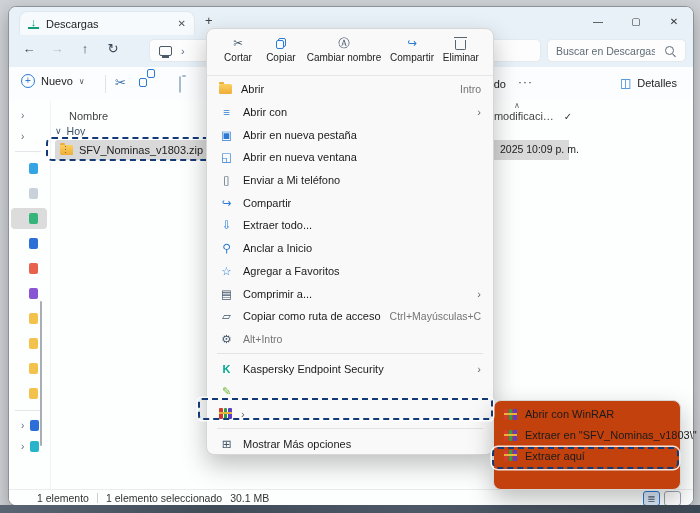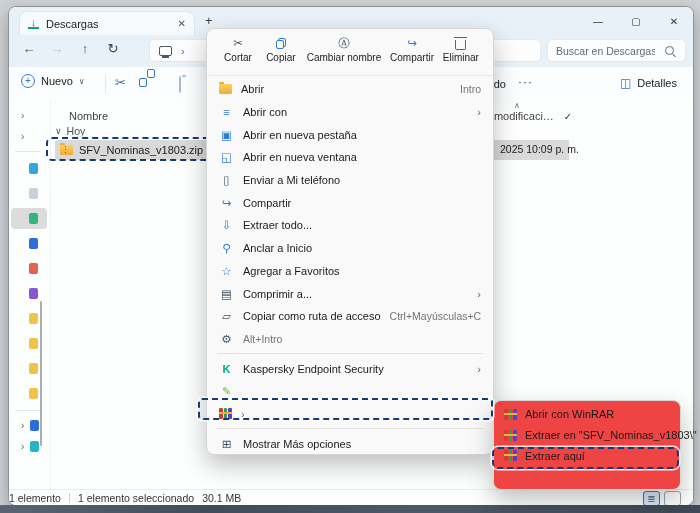--- a/index.html
+++ b/index.html
@@ -75,21 +75,21 @@
   .file-name{font-size:11px;color:#1b1b1b;white-space:nowrap}
   .date-cell{position:absolute;left:422px;top:39px;width:96px;height:20px;background:#d9d9d9}
   .date-text{position:absolute;left:449px;top:42px;font-size:10.5px;color:#222;white-space:nowrap}
   .folder-ic{width:13px;height:10px;background:linear-gradient(#fbd060,#eead37);border-radius:1.5px;position:relative;flex:none}
   .folder-ic::before{content:"";position:absolute;top:-2px;left:0;width:5px;height:2px;background:#eead37;border-radius:1px 1px 0 0}
   .folder-ic.zip::after{content:"";position:absolute;left:5px;top:1px;bottom:1px;width:1px;
        background:repeating-linear-gradient(#8a6420 0 1px,transparent 1px 3px)}
   
   .statusbar{position:absolute;left:0;top:482px;width:684px;height:16px;background:#fdfefe;border-top:1px solid #ececec;
        display:flex;align-items:center;font-size:10.5px;color:#333}
-  .sb-count{margin-left:0}.sb-div{width:1px;height:10px;background:#cfcfcf;margin:0 8px}
+  .sb-count{margin-left:28px}.sb-div{width:1px;height:10px;background:#cfcfcf;margin:0 8px}
   .sb-sel{white-space:nowrap}.sb-size{margin-left:8px}
   .view-toggles{position:absolute;right:12px;top:1px;display:flex;gap:4px;align-items:center}
   .vt{width:15px;height:13px;display:flex;align-items:center;justify-content:center;font-size:10px;color:#44576b;border-radius:3px}
   .vt.active{border:1px solid #2b7bd4;background:#ddeafb}
   .vt.box{border:1px solid #9aa4ad;background:#fff}
   
   .menu{position:absolute;left:206px;top:28px;width:288px;height:427px;background:#f9f9f9;
        border:1px solid #d6d6d6;border-radius:8px;box-shadow:0 10px 24px rgba(0,0,0,.25);
        z-index:10;box-sizing:border-box;padding:4px 0}
   .quickrow{height:40px;display:flex;justify-content:space-between;padding:2px 14px 0;border-bottom:1px solid #e6e6e6}
@@ -106,21 +106,21 @@
   .mi-rt{font-size:10.5px;color:#757575;white-space:nowrap}
   .mi-chev{font-size:11px;color:#666}
   .mi-sep{height:1px;background:#e3e3e3;margin:3px 10px}
   .k-ic{color:#00a88e;font-weight:bold;font-size:11px;font-style:normal}
   .npp-ic{color:#6fb93c;font-size:11px;font-style:normal}
   .winrar-ic{width:13px;height:11px;display:flex;gap:1px;flex:none;position:relative}
   .winrar-ic i{flex:1;border-radius:1px}
   .winrar-ic i:nth-child(1){background:#d43a2e}.winrar-ic i:nth-child(2){background:#2f9e44}.winrar-ic i:nth-child(3){background:#5f3dc4}
   .winrar-ic::after{content:"";position:absolute;left:0;right:0;top:4px;height:2px;background:#e8b33c}
   
-  .submenu{position:absolute;left:493px;top:400px;width:188px;height:90px;background:#ef4444;
+  .submenu{position:absolute;left:493px;top:400px;width:188px;height:90px;background:#c2410c;
        border:1px solid #d6d6d6;border-radius:8px;box-shadow:0 10px 24px rgba(0,0,0,.25);
        z-index:11;box-sizing:border-box;padding:3px 0}
   .smi{height:20.7px;display:flex;align-items:center;padding:0 10px;gap:8px;box-sizing:border-box}
   .smi .mi-lbl{font-size:11px}
   
   .ann{position:absolute;border:2px dashed #123a77;border-radius:6px;
        box-shadow:0 0 0 1.5px rgba(255,255,255,.85);z-index:20;pointer-events:none}
   .ann.under{z-index:5}
   
   .under-menu{z-index:1}

